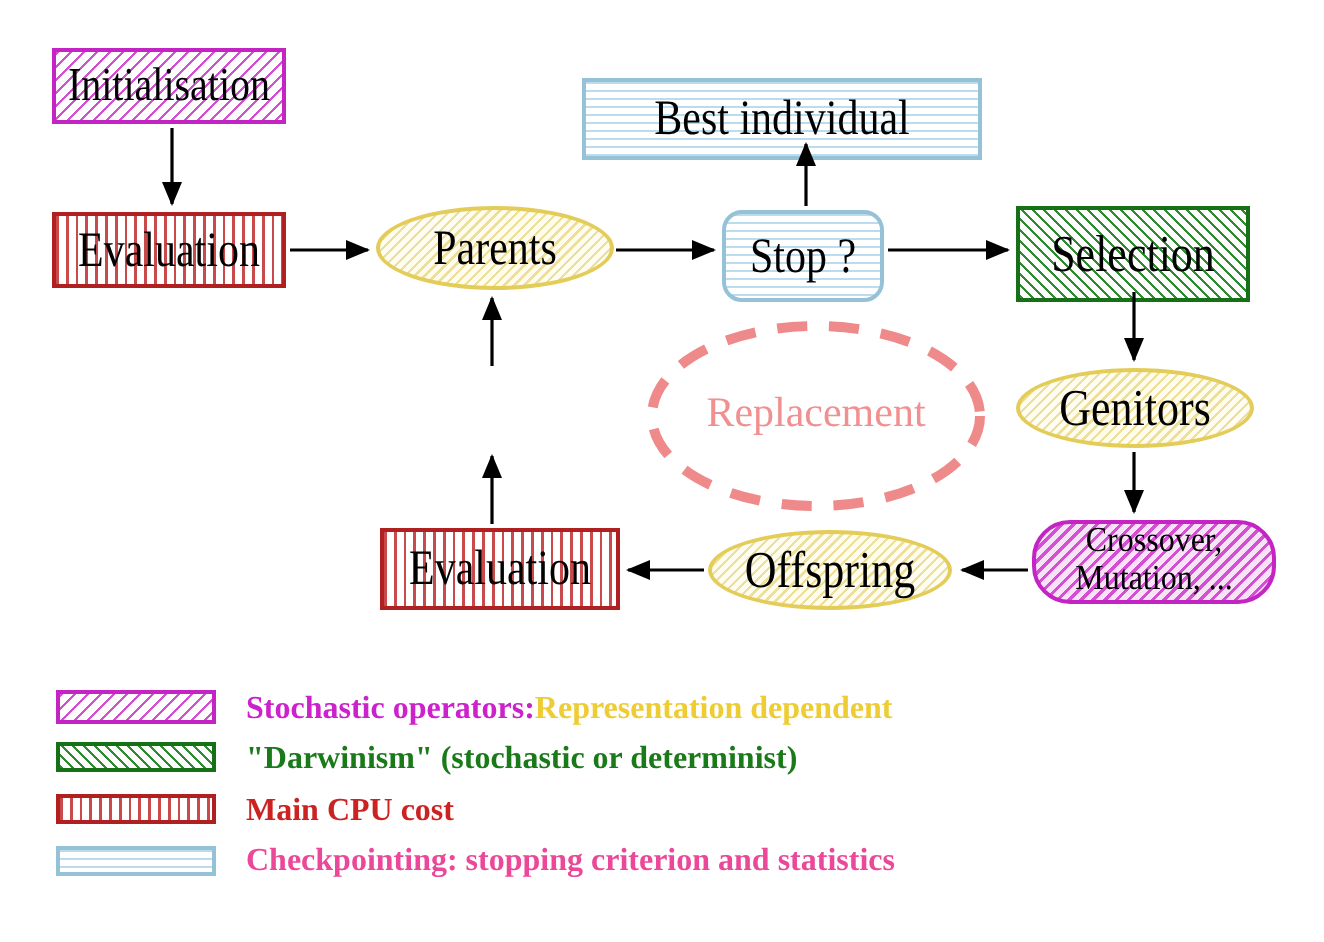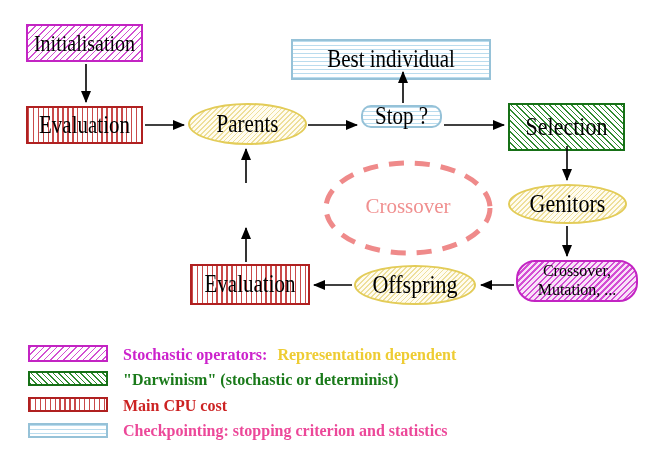--- a/index.html
+++ b/index.html
@@ -40,21 +40,21 @@
     border:2px solid #e3cc58;
     background:#fffcf0 repeating-linear-gradient(135deg,#eedf9b 0,#eedf9b 1.2px,rgba(0,0,0,0) 1.2px,rgba(0,0,0,0) 3.5px);
   }
   .ellipse { border-radius:50%; }
 
   
   #init        { left:26px;  top:24px;  width:117px; height:38px; font-size:20px; }
   #eval-top    { left:26px;  top:106px; width:117px; height:38px; font-size:21px; }
   #parents     { left:188px; top:103px; width:119px; height:42px; font-size:21px; }
   #best        { left:291px; top:39px;  width:200px; height:41px; font-size:21px; }
-  #stop        { left:361px; top:105px; width:81px;  height:23px; font-size:21px; border-radius:10px; }
+  #stop        { left:361px; top:105px; width:81px;  height:46px; font-size:21px; border-radius:10px; }
   #selection   { left:508px; top:103px; width:117px; height:48px; font-size:22px;align-items:center; }
   #replacement { left:186px; top:185px; width:120px; height:41px; font-size:17px; }
   #genitors    { left:508px; top:184px; width:119px; height:40px; font-size:22px; }
   #eval-bottom { left:190px; top:264px; width:120px; height:41px; font-size:21px; }
   #offspring   { left:354px; top:265px; width:122px; height:40px; font-size:22px; }
   #crossover   { left:516px; top:260px; width:122px; height:42px; font-size:16px; flex-direction:column; line-height:1.18;border-radius:19px; }
   #generation-label {
     position:absolute; left:326px; top:194px; width:164px; text-align:center;
     font-size:21px; color:#f09090;
   }
@@ -69,21 +69,21 @@
   #sw3 { top:397px; }
   #sw4 { top:423px; }
   .legend-text {
     position:absolute; left:123px; font-size:16px; font-weight:bold; white-space:nowrap;
   }
   #lt1 { top:346px; }
   #lt2 { top:371px; color:#1a7a1a; }
   #lt3 { top:397px; color:#cc2222; }
   #lt4 { top:422px; color:#ec4899; }
   .c-magenta { color:#cc22cc; }
-  .c-gold { color:#eecc33; margin-left:10px; }
+  .c-gold { color:#eecc33; }
 </style>
 </head>
 <body>
 
 <div id="stage">
 
   <div class="node h-magenta" id="init">
     <span class="lbl">Initialisation</span>
   </div>
 
@@ -119,21 +119,21 @@
   <div class="node h-gold ellipse" id="offspring">
     <span class="lbl">Offspring</span>
   </div>
 
   <div class="node h-magenta-dense" id="crossover">
     <span class="lbl2">Crossover,</span>
     <span class="lbl2">Mutation, ...</span>
   </div>
 
   <div id="generation-label">
-    <span class="lbl">Crossover</span>
+    <span class="lbl">Replacement</span>
   </div>
 
   <svg id="overlay" width="662" height="471" viewBox="0 0 662 471">
     <defs>
       <marker id="ah" markerWidth="13" markerHeight="11" refX="11" refY="5" orient="auto" markerUnits="userSpaceOnUse">
         <path d="M0,0 L12,5 L0,10 z" fill="#000000"></path>
       </marker>
     </defs>
     <ellipse cx="408" cy="208" rx="82" ry="45" fill="none" stroke="#ef8a8a" stroke-width="5" stroke-dasharray="15 11"></ellipse>
     <line x1="86" y1="64" x2="86" y2="102" stroke="#000" stroke-width="1.6" marker-end="url(#ah)"></line>

